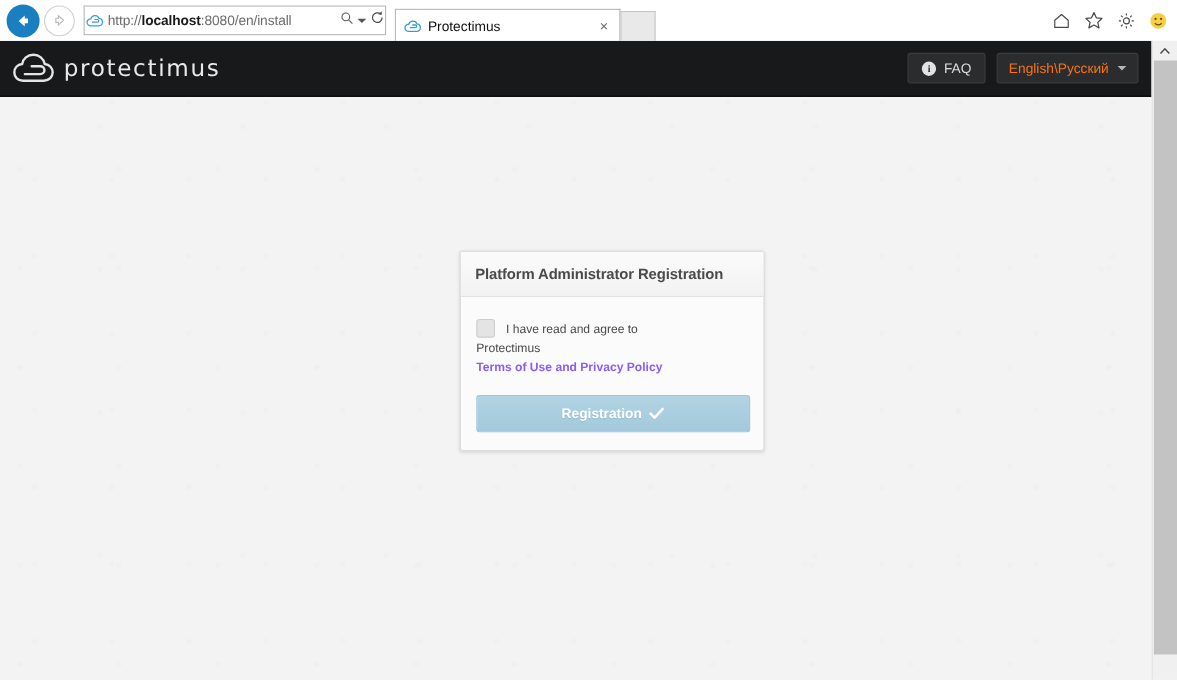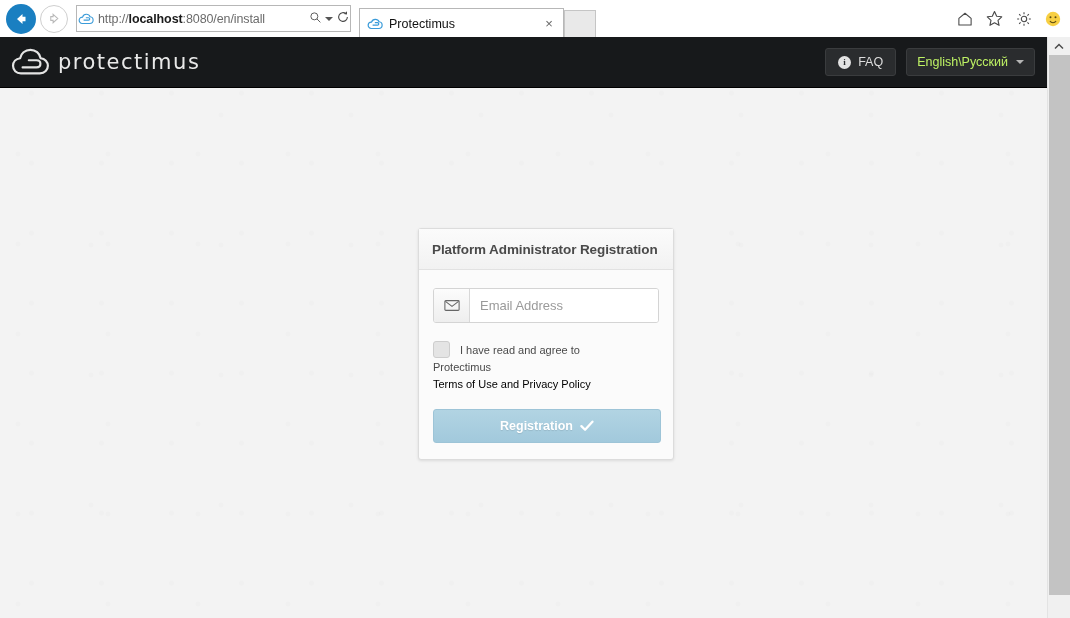--- a/index.html
+++ b/index.html
@@ -232,37 +232,37 @@
   }
   .btn-lang {
     background: #2a2c2e;
     border: 1px solid #3a3c3e;
     border-radius: 3px;
     height: 26px;
     padding: 0 10px;
     display: flex;
     align-items: center;
     gap: 8px;
-    color: #bef264;
+    color: #f97316;
     font-size: 12.5px;
     cursor: pointer;
   }
   .caret-dn {
     width: 0; height: 0;
     border-left: 4px solid transparent;
     border-right: 4px solid transparent;
     border-top: 4px solid #b5b5b5;
   }
 
   
   .card {
     position: absolute;
     left: 418px;
     top: 191px;
-    width: 256px;
+    width: 277px;
     background: #fbfbfb;
     border: 1px solid #dcdcdc;
     border-radius: 3px;
     box-shadow: 0 1px 3px rgba(0,0,0,0.10);
     box-sizing: border-box;
   }
   .card-head {
     height: 41px;
     background: linear-gradient(#fbfbfb, #f2f2f2);
     border-bottom: 1px solid #e2e2e2;
@@ -325,21 +325,21 @@
     width: 17px; height: 17px;
     border: 1px solid #cdcdcd;
     border-radius: 3px;
     background: #e4e4e4;
     display: inline-block;
     vertical-align: -4px;
     margin-right: 10px;
     cursor: pointer;
     box-sizing: border-box;
   }
-  .terms-bold { font-weight: normal; color: #000000; }
+  .terms-bold { font-weight: bold; color: #8b5cf6; }
 
   .btn-register {
     width: 100%;
     height: 32px;
     background: #a9ceDF;
     background: linear-gradient(#b2d4e3, #a2c9dc);
     border: 1px solid #9dc4d7;
     border-radius: 3px;
     color: #ffffff;
     font-size: 12.5px;
@@ -491,29 +491,20 @@
           </div>
         </div>
       </div>
 
       <div class="card">
         <div class="card-head">
           <span class="card-title">Platform Administrator Registration</span>
         </div>
         <div class="card-body">
 
-          <div class="field">
-            <span class="field-icon">
-              <svg width="16" height="13" viewBox="0 0 18 14">
-                <rect x="1" y="1.5" width="16" height="11" rx="1" fill="none" stroke="#666" stroke-width="1.2"></rect>
-                <path d="M1.6 2.4 L9 8 L16.4 2.4" fill="none" stroke="#666" stroke-width="1.2"></path>
-              </svg>
-            </span>
-            <input type="text" placeholder="Email Address" style="">
-          </div>
 
 
 
           <div class="terms-row">
             <span class="cbox"></span><span>I have read and agree to</span><br>
             <span>Protectimus</span><br>
             <span class="terms-bold">Terms of Use and Privacy Policy</span>
           </div>
 
           <div class="btn-register">

